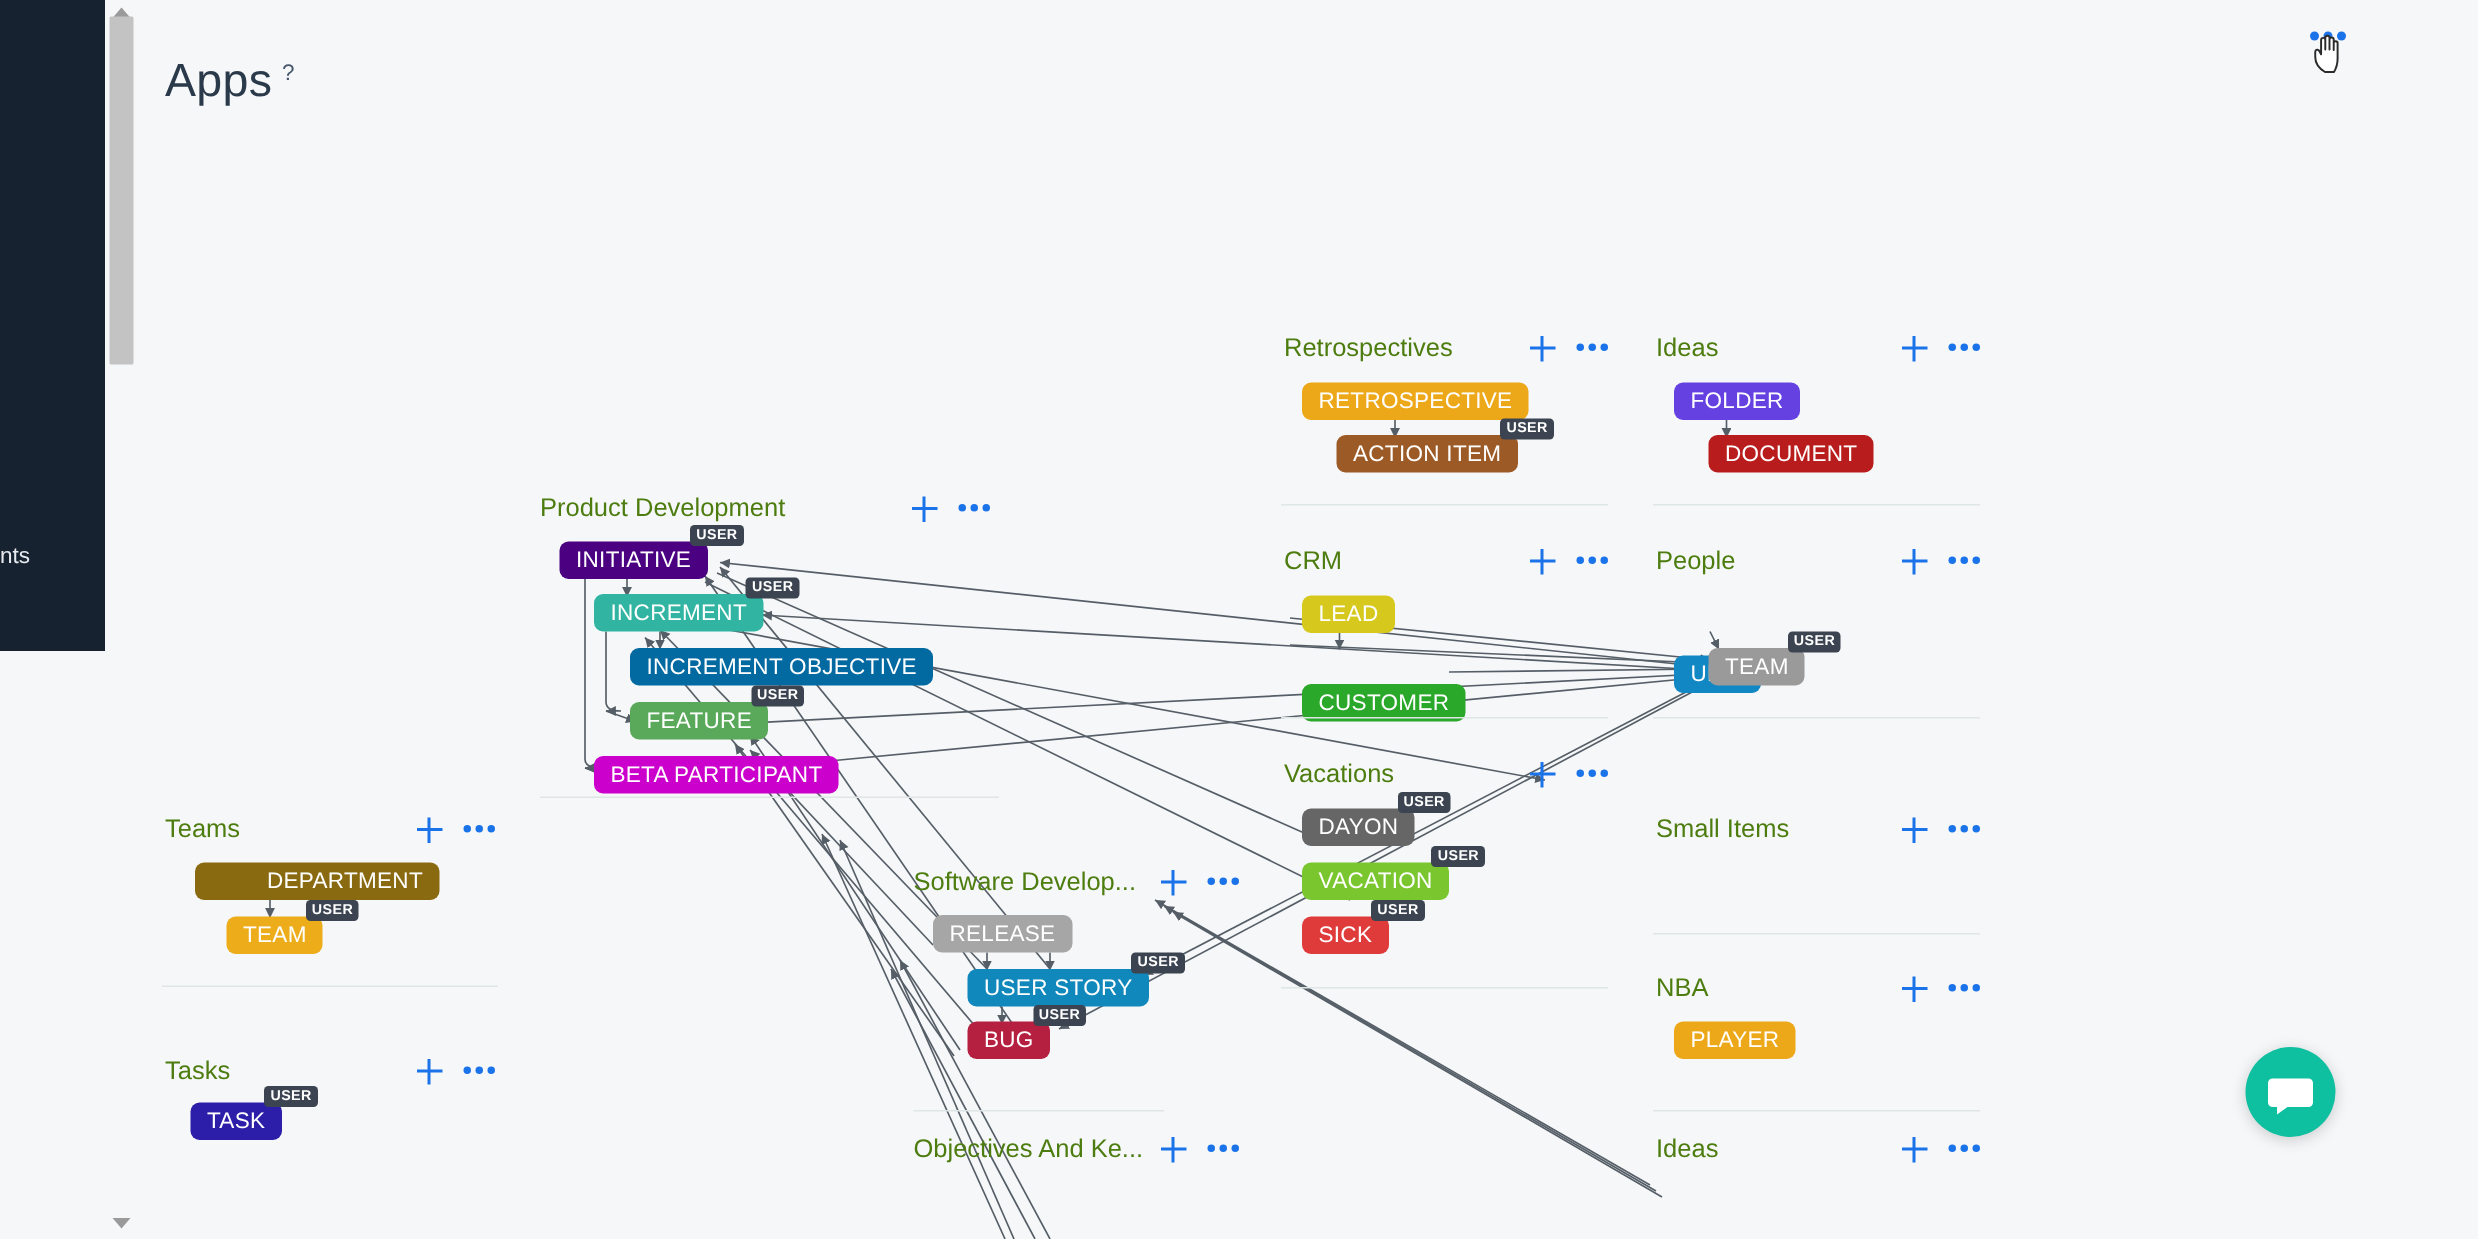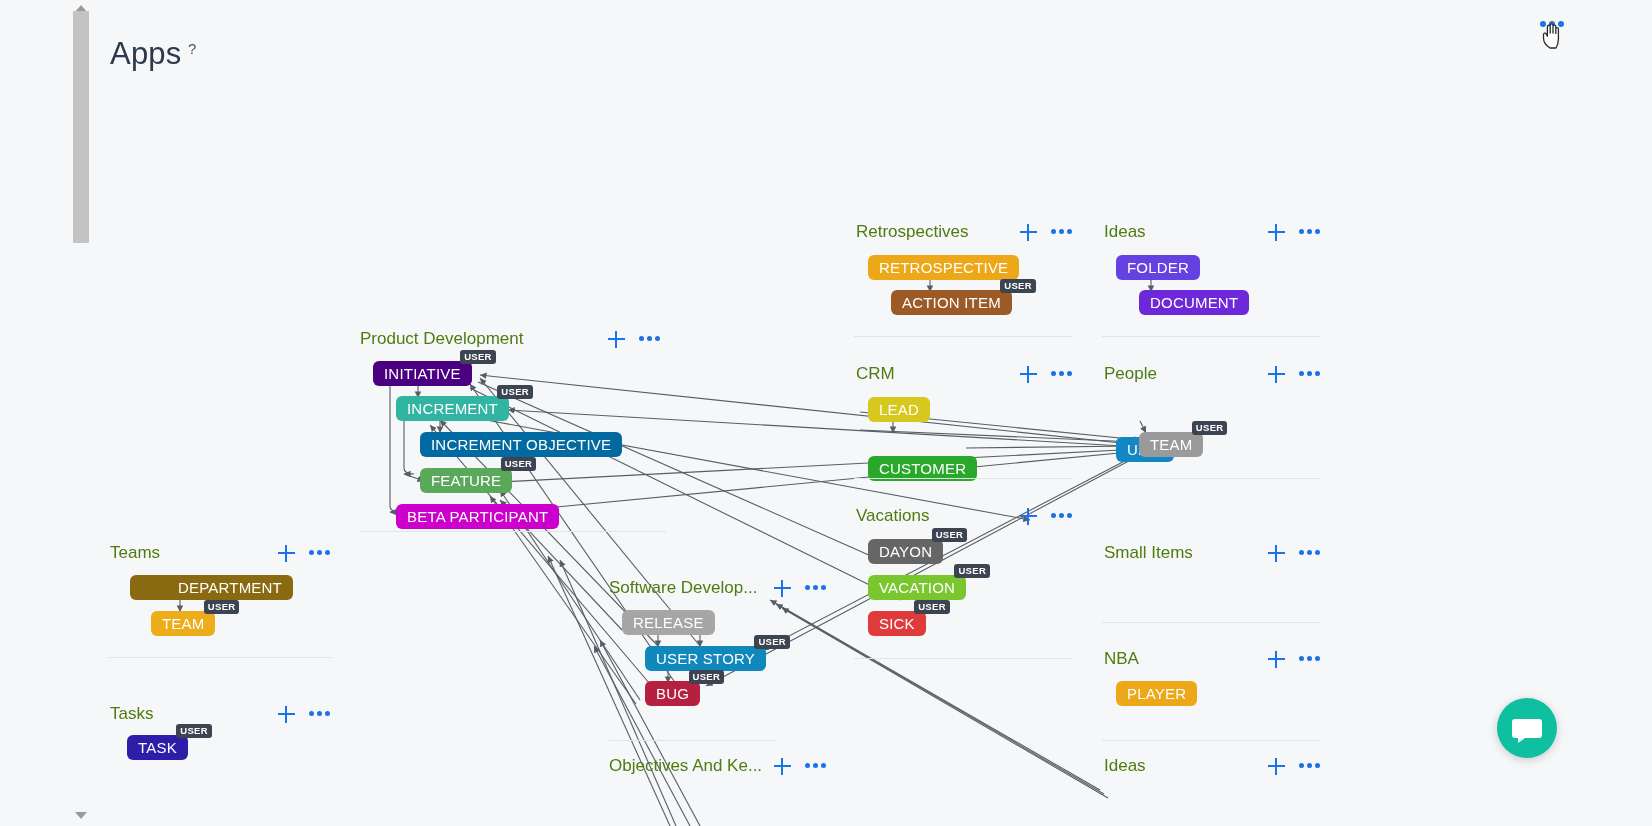--- a/index.html
+++ b/index.html
@@ -156,20 +156,23 @@
     background: #0ebfa0;
     box-shadow: 0 2px 10px rgba(0,0,0,.18);
     cursor: pointer;
   }
 </style>
 </head>
 <body>
 
 <div id="root">
 
+  <div class="rail">
+    <div class="rail-label">nts</div>
+  </div>
   <div class="rail-strip"></div>
 
   <div class="scroll-track"></div>
   <div class="scroll-arrow-up"></div>
   <div class="scroll-thumb"></div>
   <div class="scroll-arrow-down"></div>
 
   <div class="page-title">Apps</div>
   <div class="page-help">?</div>
 
@@ -428,21 +431,21 @@
     <div class="node" style="left: 891px; top: 290px; background: rgb(156, 90, 38); color: rgb(255, 255, 255);"><span>ACTION ITEM</span><span class="badge">USER</span></div>
     <div class="divider" style="left: 854px; top: 336px; width: 218px;"></div>
     <div class="node" style="left: 868px; top: 397px; background: rgb(214, 200, 28); color: rgb(255, 255, 255);"><span>LEAD</span></div>
     <div class="node" style="left: 868px; top: 432px; background: rgb(42, 168, 42); color: rgb(255, 255, 255); margin-top: 24px;"><span>CUSTOMER</span></div>
     <div class="divider" style="left: 854px; top: 478px; width: 218px;"></div>
     <div class="node" style="left: 868px; top: 539px; background: rgb(102, 102, 102); color: rgb(255, 255, 255);"><span>DAYON</span><span class="badge">USER</span></div>
     <div class="node" style="left: 868px; top: 575px; background: rgb(122, 198, 46); color: rgb(255, 255, 255);"><span>VACATION</span><span class="badge">USER</span></div>
     <div class="node" style="left: 868px; top: 611px; background: rgb(224, 59, 59); color: rgb(255, 255, 255);"><span>SICK</span><span class="badge">USER</span></div>
     <div class="divider" style="left: 854px; top: 658px; width: 218px;"></div>
     <div class="node" style="left: 1116px; top: 255px; background: rgb(100, 65, 224); color: rgb(255, 255, 255);"><span>FOLDER</span></div>
-    <div class="node" style="left: 1139px; top: 290px; background: #6d28d9; color: rgb(255, 255, 255);"><span>DOCUMENT</span></div>
+    <div class="node" style="left: 1139px; top: 290px; background: #b91c1c; color: rgb(255, 255, 255);"><span>DOCUMENT</span></div>
     <div class="divider" style="left: 1102px; top: 336px; width: 218px;"></div>
     <div class="node" style="left: 1116px; top: 397px; background: rgb(17, 136, 196); color: #ffffff; margin-top: 40px;"><span>UNIT</span></div>
     <div class="node" style="left: 1139px; top: 432px; background: rgb(154, 154, 154); color: rgb(255, 255, 255);"><span>TEAM</span><span class="badge">USER</span></div>
     <div class="divider" style="left: 1102px; top: 478px; width: 218px;"></div>
     <div class="divider" style="left: 1102px; top: 622px; width: 218px;"></div>
     <div class="node" style="left: 1116px; top: 681px; background: rgb(237, 168, 26); color: rgb(255, 255, 255);"><span>PLAYER</span></div>
     <div class="divider" style="left: 1102px; top: 740px; width: 218px;"></div>
   </div>
 
 </body></html>

